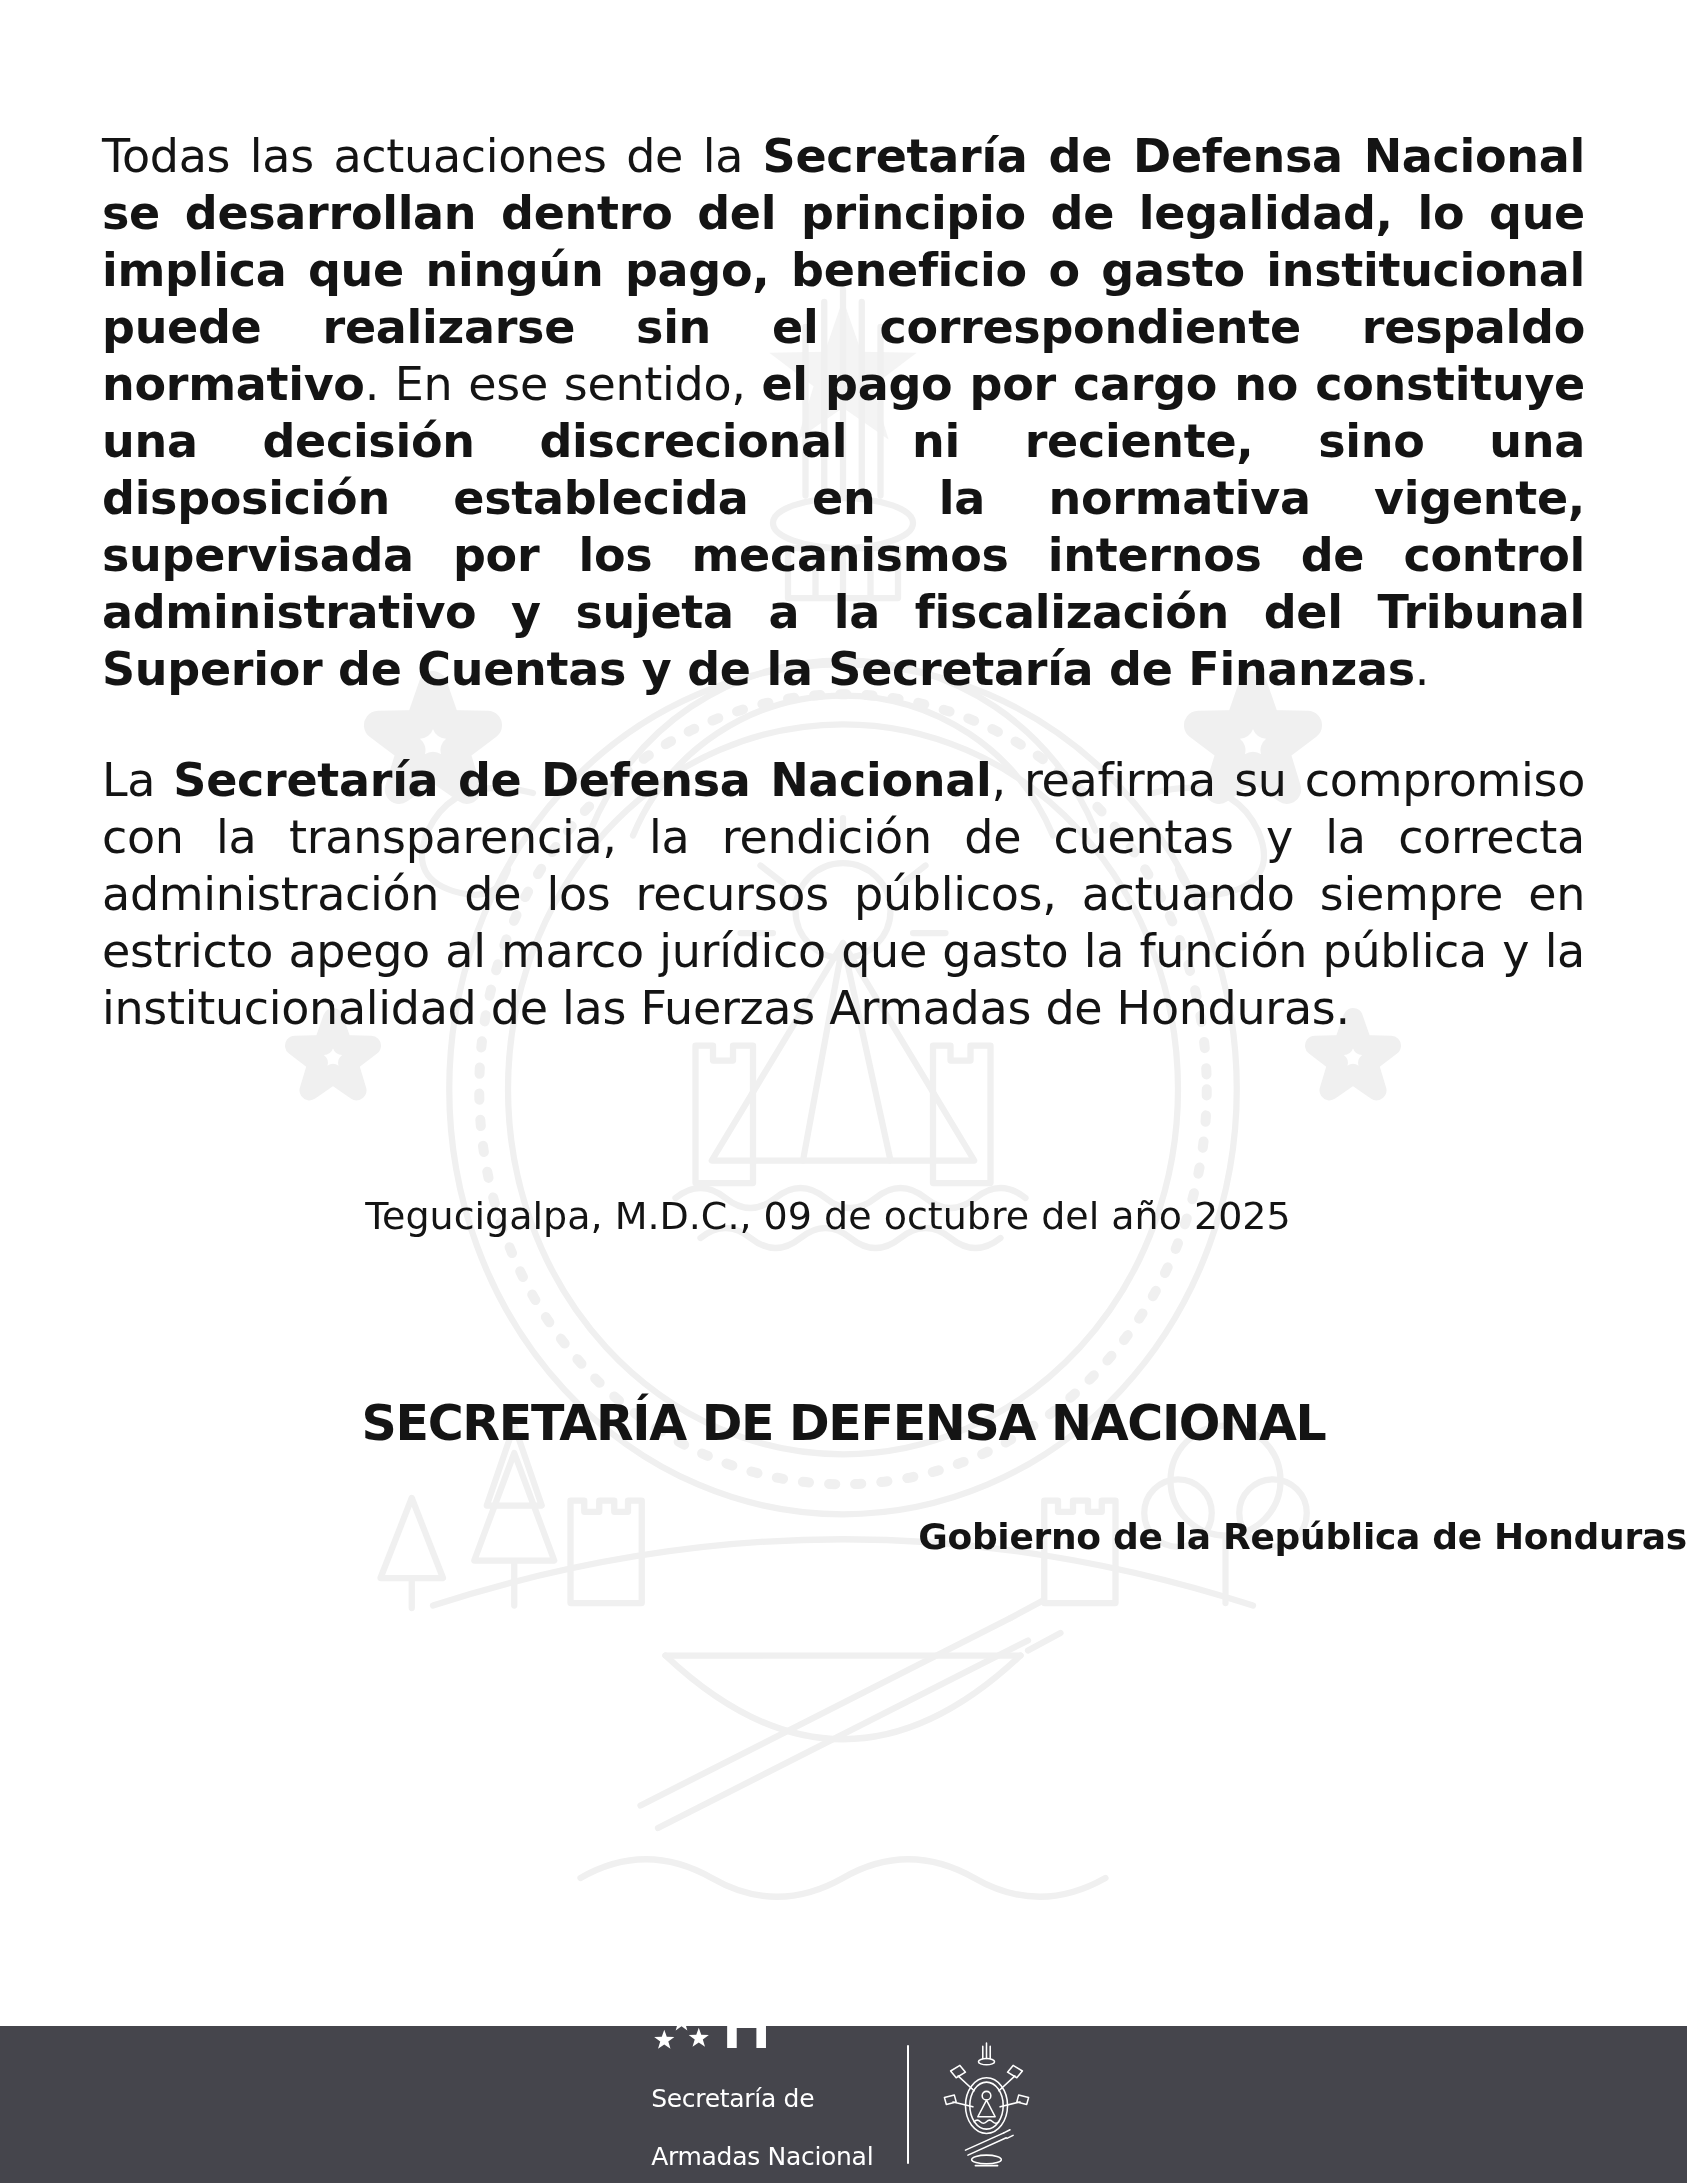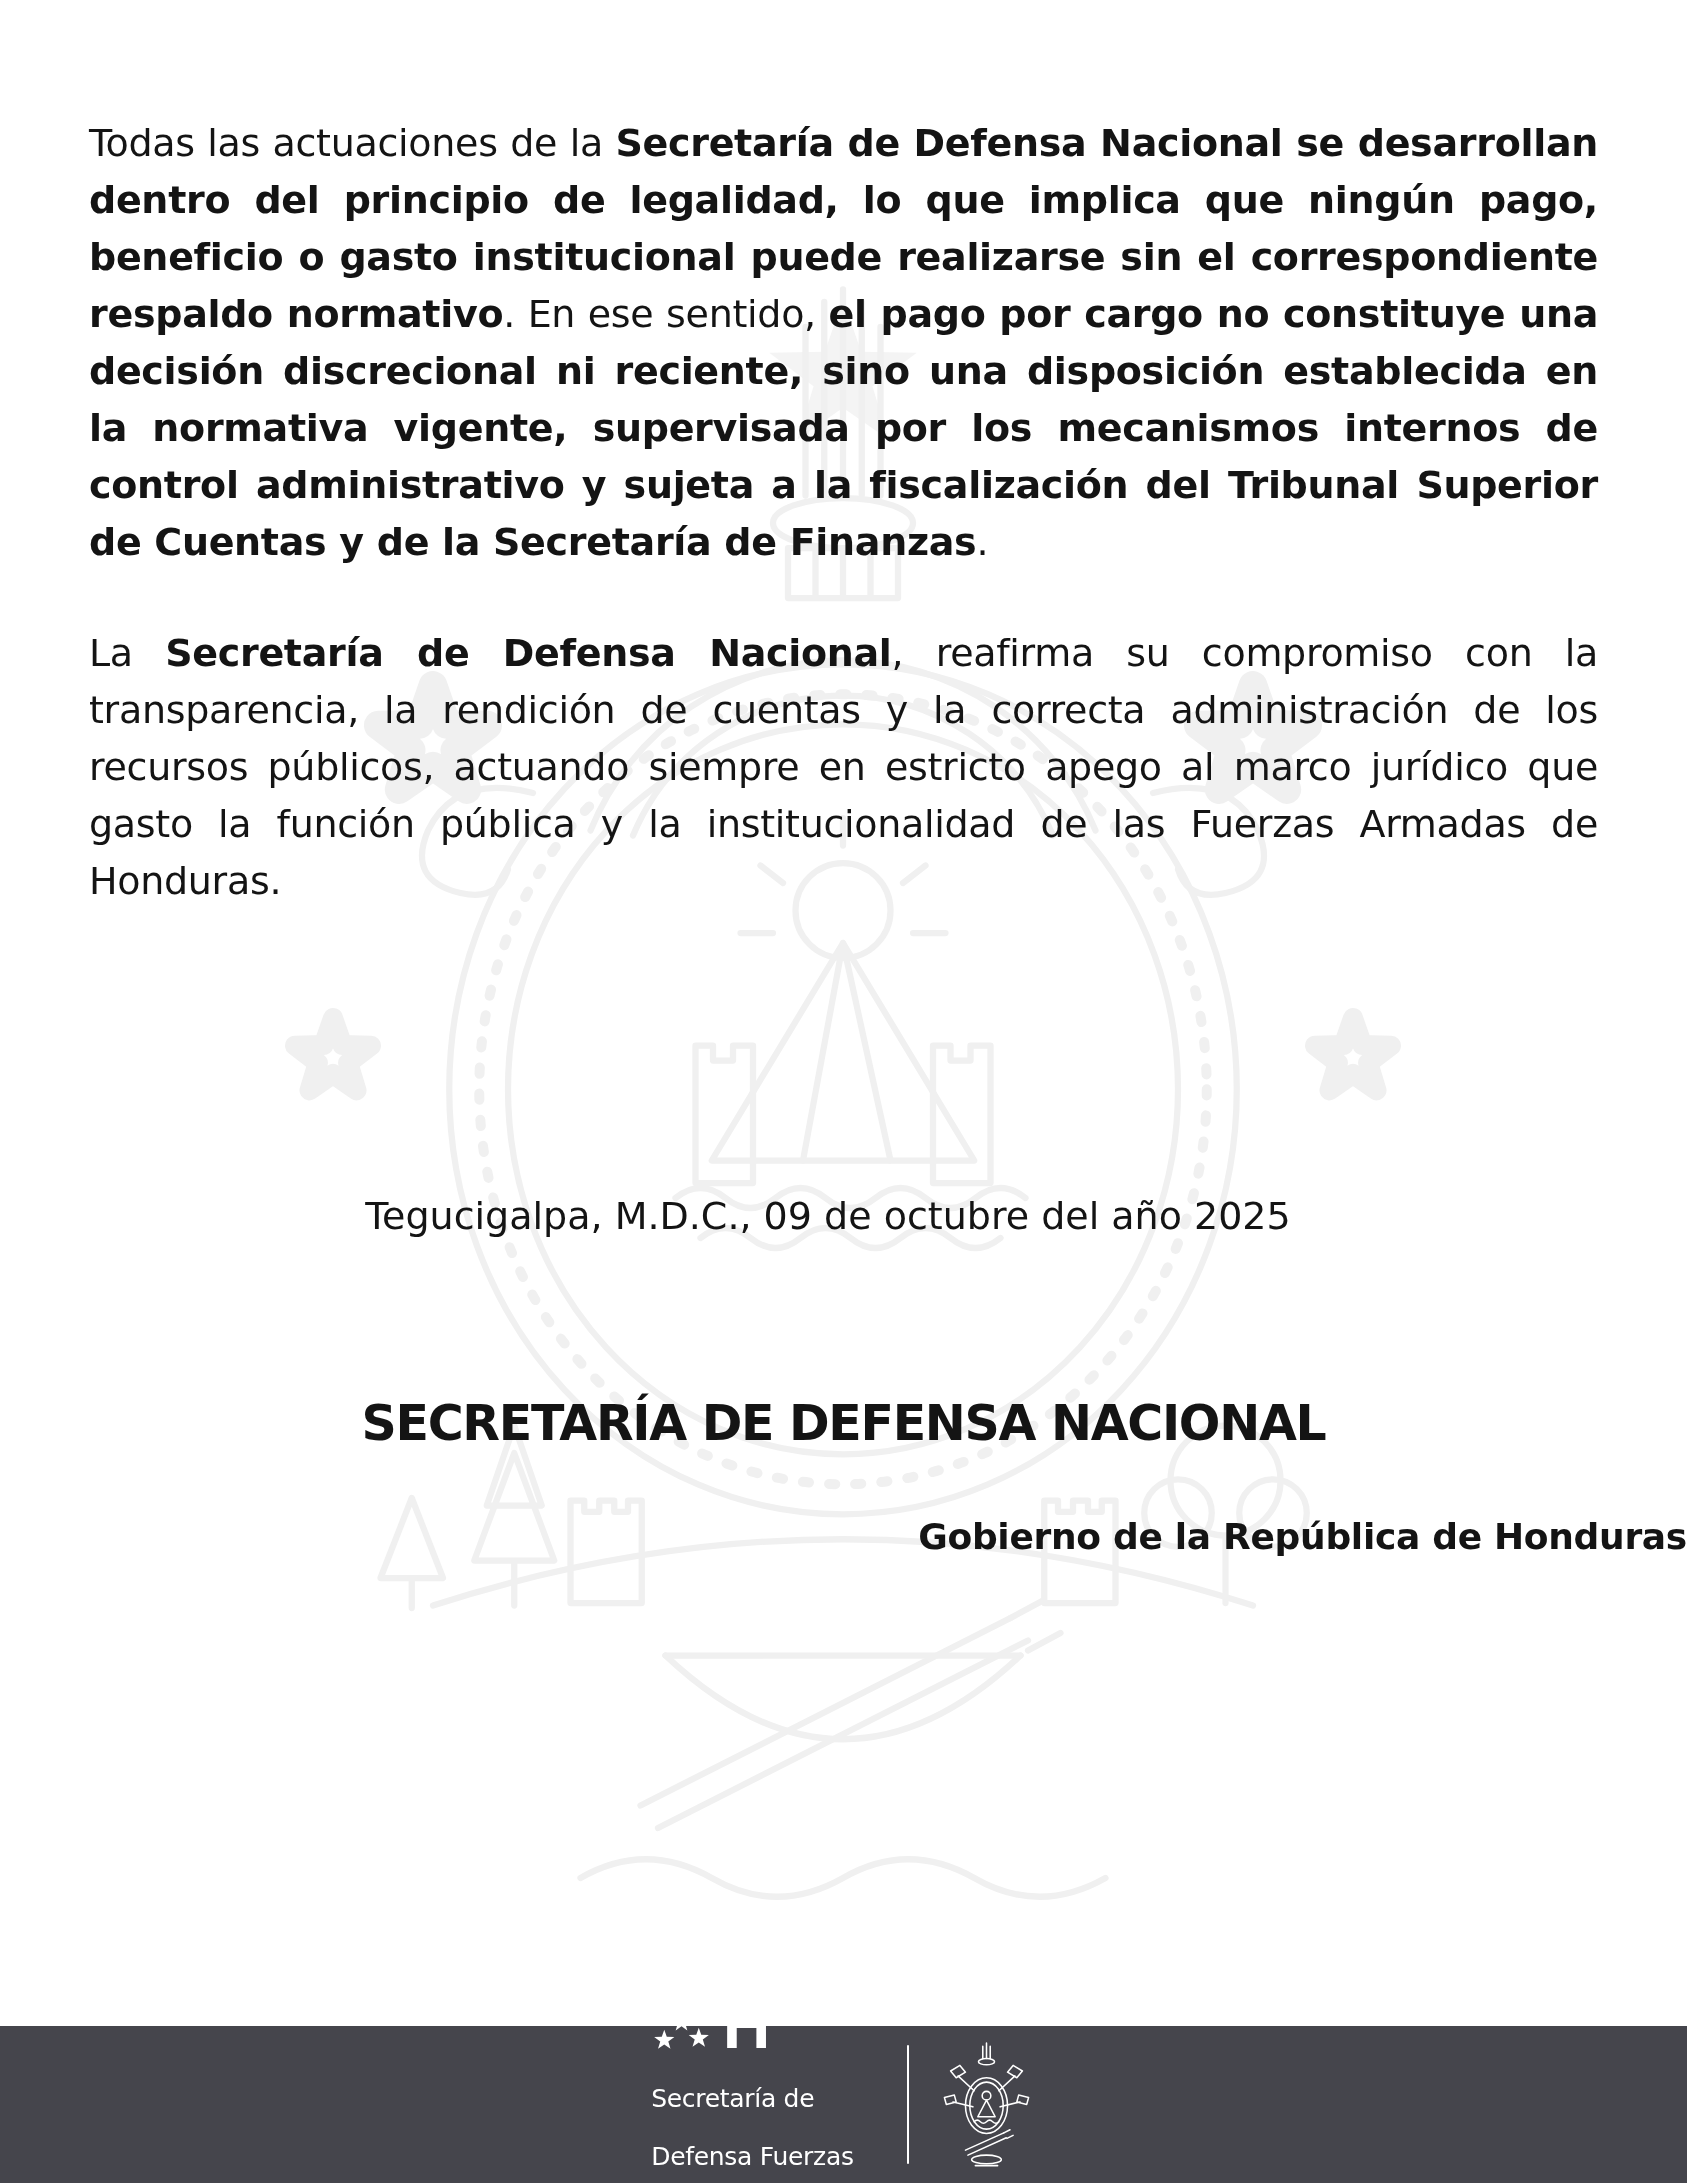--- a/index.html
+++ b/index.html
@@ -22,22 +22,22 @@
   }
   .watermark{
     position:absolute;left:218px;top:258px;width:1250px;height:1700px;
     color:var(--watermark);
     z-index:0;pointer-events:none;
   }
   .body-text{
     position:absolute;left:86px;top:112px;width:1515px;z-index:1;
   }
   .para{
-    margin:3px;
-    font-size:38px;line-height:57px;
+    margin:16px;
+    font-size:46px;line-height:57px;
     text-align:justify;
     letter-spacing:-0.3px;
   }
   .para + .para{margin-top:54px;}
   .para b{font-weight:700;}
   .dateline{
     position:absolute;left:0;width:1656px;top:1188px;z-index:1;
     font-size:38px;line-height:57px;text-align:center;
   }
   .heading{
@@ -159,21 +159,21 @@
             <polygon transform="translate(22,18) scale(1.5)" points="0,-10 2.35,-3.24 9.51,-3.09 3.8,1.24 5.88,8.09 0,4 -5.88,8.09 -3.8,1.24 -9.51,-3.09 -2.35,-3.24"></polygon>
             <polygon transform="translate(72,13) scale(1.8)" points="0,-10 2.35,-3.24 9.51,-3.09 3.8,1.24 5.88,8.09 0,4 -5.88,8.09 -3.8,1.24 -9.51,-3.09 -2.35,-3.24"></polygon>
             <polygon transform="translate(46,41) scale(1.5)" points="0,-10 2.35,-3.24 9.51,-3.09 3.8,1.24 5.88,8.09 0,4 -5.88,8.09 -3.8,1.24 -9.51,-3.09 -2.35,-3.24"></polygon>
             <polygon transform="translate(20,68) scale(1.6)" points="0,-10 2.35,-3.24 9.51,-3.09 3.8,1.24 5.88,8.09 0,4 -5.88,8.09 -3.8,1.24 -9.51,-3.09 -2.35,-3.24"></polygon>
             <polygon transform="translate(72,65) scale(1.6)" points="0,-10 2.35,-3.24 9.51,-3.09 3.8,1.24 5.88,8.09 0,4 -5.88,8.09 -3.8,1.24 -9.51,-3.09 -2.35,-3.24"></polygon>
           </g>
         </svg>
         <span class="h-mono">H</span>
       </div>
       <div class="brand-line1">Secretaría de</div>
-      <div class="brand-line2">Defensa Fuerzas</div>
+      <div class="brand-line2">Armadas Nacional</div>
       <div class="brand-line3">Gobierno de la República</div>
     </div>
 
     <div class="divider"></div>
 
     <svg class="coat" viewBox="0 0 160 210" aria-hidden="true">
       <g fill="none" stroke="currentColor" stroke-width="2.5" stroke-linecap="round" stroke-linejoin="round">
 
         <path d="M74 10 V30 M80 5 V30 M86 10 V30"></path>
         <ellipse cx="80" cy="35" rx="13" ry="5"></ellipse>

